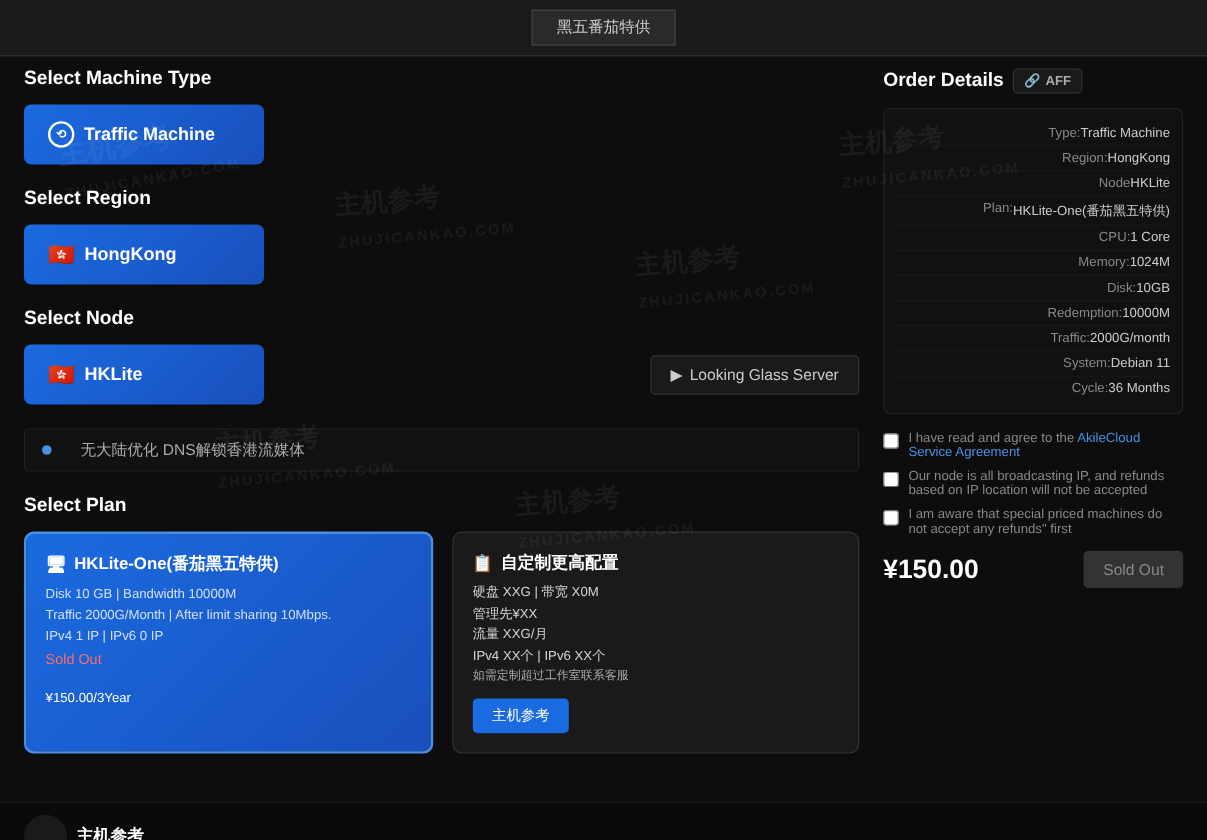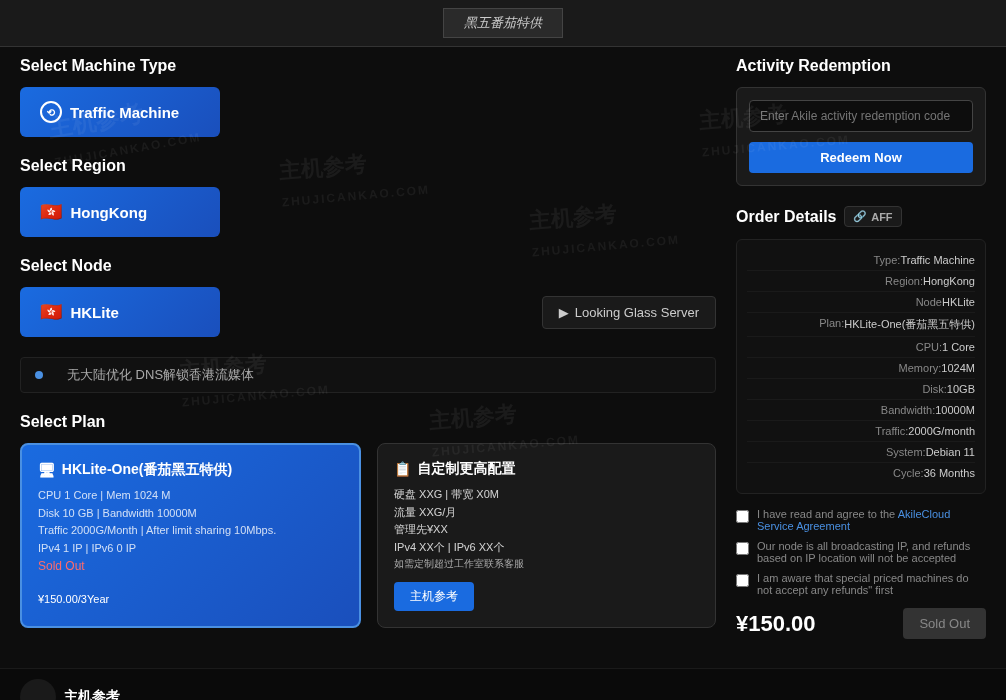--- a/index.html
+++ b/index.html
@@ -23,21 +23,20 @@
       user-select: none;
       white-space: nowrap;
     }
 
     
     .top-bar {
       background: #1a1a1a;
       text-align: center;
       padding: 8px;
       border-bottom: 1px solid #333;
-      font-style: italic;
     }
     .top-bar-label {
       background: #2a2a2a;
       border: 1px solid #444;
       padding: 5px 20px;
       display: inline-block;
       font-size: 13px;
       color: #ccc;
     }
 
@@ -452,60 +451,52 @@
     <div class="section">
       <div class="section-title">Select Plan</div>
       <div class="plans-row">
 
         <div class="plan-card selected">
           <div class="plan-name">
             <span>🖥</span>
             <span>HKLite-One(番茄黑五特供)</span>
           </div>
           <div class="plan-details">
-            <span class="detail-line">CPU 1 Core | Mem 1024 M</span>
             <span class="detail-line">Disk 10 GB | Bandwidth 10000M</span>
             <span class="detail-line">Traffic 2000G/Month | After limit sharing 10Mbps.</span>
             <span class="detail-line">IPv4 1 IP | IPv6 0 IP</span>
             <span class="detail-line sold-out-badge">Sold Out</span>
           </div>
           <div class="plan-price">
             <span>¥150.00</span><span>/3Year</span>
           </div>
         </div>
 
         <div class="plan-card custom">
           <div class="plan-name">
             <span>📋</span>
             <span>自定制更高配置</span>
           </div>
           <div class="plan-details">
             <span class="detail-line">硬盘 XXG | 带宽 X0M</span>
+            <span class="detail-line">管理先¥XX</span>
             <span class="detail-line">流量 XXG/月</span>
-            <span class="detail-line">管理先¥XX</span>
             <span class="detail-line">IPv4 XX个 | IPv6 XX个</span>
             <span class="detail-line" style="color:#aaa;font-size:10px;">如需定制超过工作室联系客服</span>
           </div>
           <button class="get-price-btn">主机参考</button>
         </div>
 
       </div>
     </div>
 
   </div>
 
   <div class="right-panel">
 
-    <div>
-      <div class="activity-title">Activity Redemption</div>
-      <div class="redemption-box">
-        <input class="redemption-input" type="text" placeholder="Enter Akile activity redemption code" style="">
-        <button class="redeem-btn">Redeem Now</button>
-      </div>
-    </div>
 
     <div>
       <div class="order-title">
         <span>Order Details</span>
         <div class="aff-badge">
           <span>🔗</span>
           <span>AFF</span>
         </div>
       </div>
 
@@ -534,21 +525,21 @@
             </div>
             <div class="order-row">
               <span class="order-key">Memory:</span>
               <span class="order-val">1024M</span>
             </div>
             <div class="order-row">
               <span class="order-key">Disk:</span>
               <span class="order-val">10GB</span>
             </div>
             <div class="order-row">
-              <span class="order-key">Bandwidth:</span>
+              <span class="order-key">Redemption:</span>
               <span class="order-val">10000M</span>
             </div>
             <div class="order-row">
               <span class="order-key">Traffic:</span>
               <span class="order-val">2000G/month</span>
             </div>
             <div class="order-row">
               <span class="order-key">System:</span>
               <span class="order-val">Debian 11</span>
             </div>

